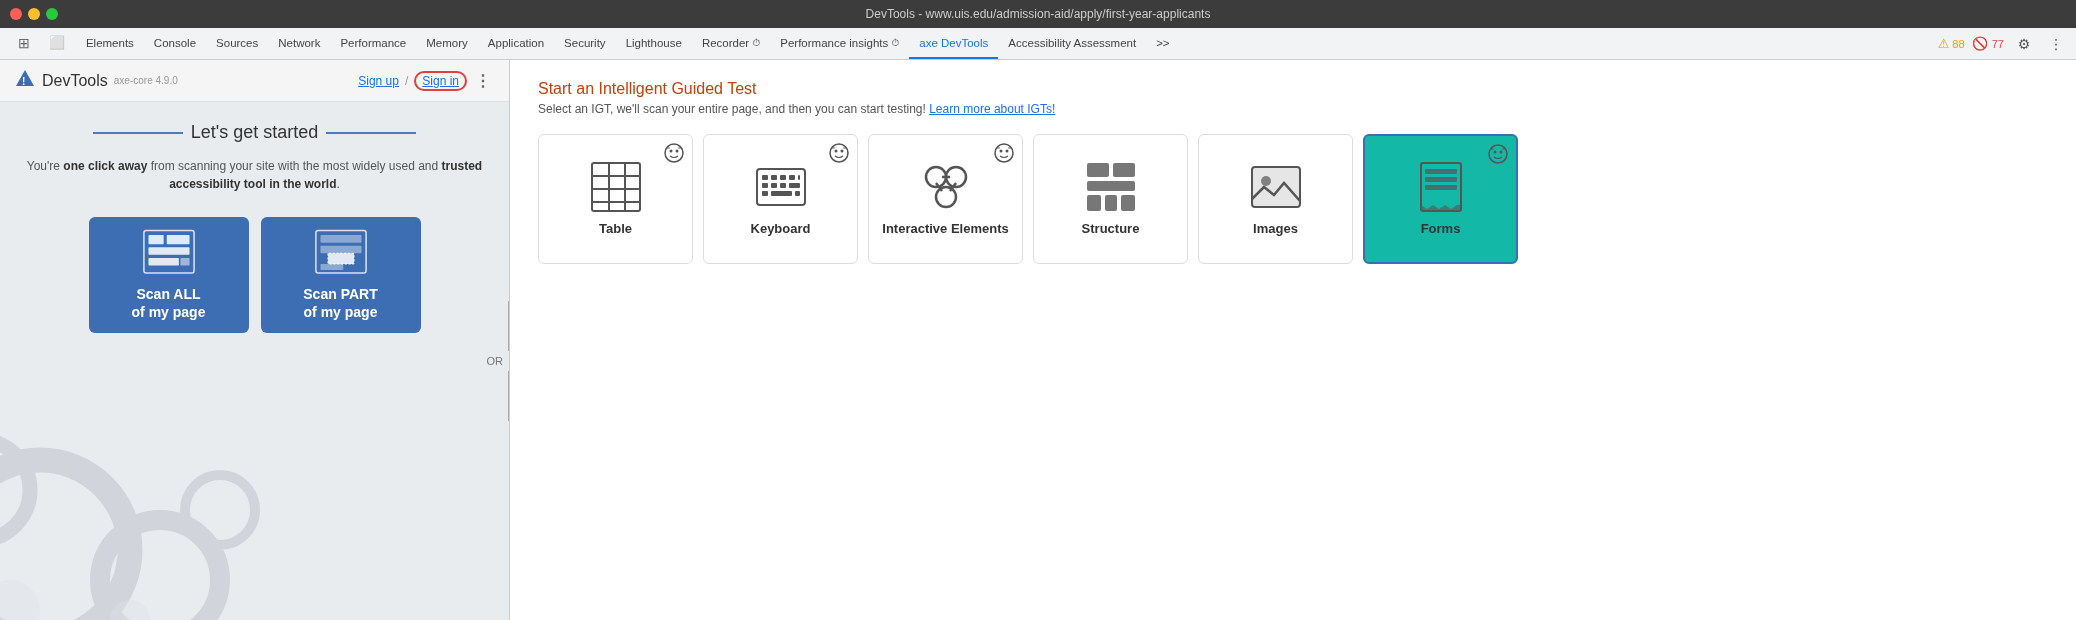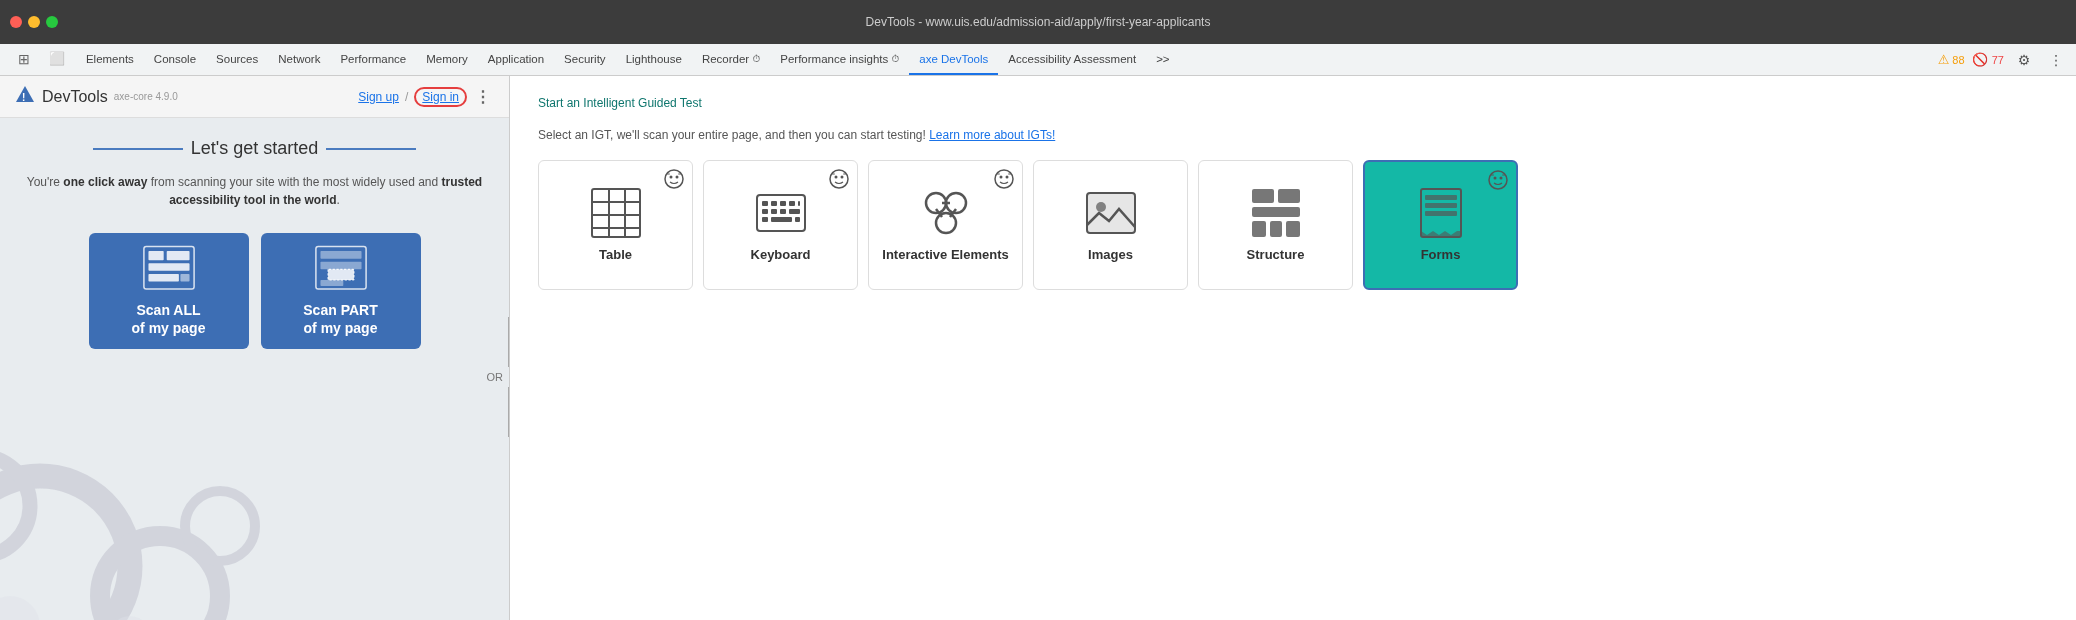--- a/index.html
+++ b/index.html
@@ -1,21 +1,21 @@
 <!DOCTYPE html>
 <html><head>
   <meta charset="utf-8">
   <style>
     * { box-sizing: border-box; margin: 0; padding: 0; }
     body { font-family: -apple-system, BlinkMacSystemFont, 'Segoe UI', sans-serif; font-size: 12px; background: #dee1e6; width: 2076px; height: 620px; overflow: hidden; }
 
     
     .title-bar {
       background: #3c3c3c;
-      height: 44px;
+      height: 28px;
       display: flex;
       align-items: center;
       justify-content: center;
       position: relative;
     }
     .title-bar-text {
       color: #ccc;
       font-size: 12px;
     }
     .traffic-lights {
@@ -237,24 +237,24 @@
       flex: 1;
       background: white;
       padding: 20px 28px;
       overflow-y: auto;
     }
 
     .igt-header {
       margin-bottom: 8px;
     }
     .igt-title {
-      font-size: 12px;
+      font-size: 16px;
       font-weight: 500;
-      color: #0f766e;
-      margin-bottom: 18px;
+      color: #c2410c;
+      margin-bottom: 4px;
     }
     .igt-subtitle {
       font-size: 12px;
       color: #555;
     }
     .igt-subtitle a {
       color: #1a73e8;
       text-decoration: underline;
     }
 
@@ -557,41 +557,41 @@
             <line x1="16" y1="22" x2="22" y2="30" stroke="#555" stroke-width="2.5"></line>
             <line x1="36" y1="22" x2="30" y2="30" stroke="#555" stroke-width="2.5"></line>
           </svg>
         </div>
         <div class="igt-card-label">Interactive Elements</div>
       </div>
 
       <div class="igt-card">
         <div class="igt-card-icon">
           <svg viewBox="0 0 52 52" width="52" height="52">
-            <rect x="2" y="6" width="48" height="40" rx="3" fill="none" stroke="#555" stroke-width="2"></rect>
-            <rect x="2" y="6" width="48" height="40" rx="3" fill="#555" opacity="0.15"></rect>
-            <circle cx="16" cy="20" r="5" fill="#555" opacity="0.7"></circle>
-            <polyline points="2,38 14,26 24,34 34,22 50,40" fill="none" stroke="#555" stroke-width="2.5"></polyline>
-          </svg>
-        </div>
-        <div class="igt-card-label">Images</div>
-      </div>
-
-      <div class="igt-card">
-        <div class="igt-card-icon">
-          <svg viewBox="0 0 52 52" width="52" height="52">
             <rect x="2" y="2" width="22" height="14" rx="2" fill="#555" opacity="0.8"></rect>
             <rect x="28" y="2" width="22" height="14" rx="2" fill="#555" opacity="0.8"></rect>
             <rect x="2" y="20" width="48" height="10" rx="2" fill="#555" opacity="0.8"></rect>
             <rect x="2" y="34" width="14" height="16" rx="2" fill="#555" opacity="0.8"></rect>
             <rect x="20" y="34" width="12" height="16" rx="2" fill="#555" opacity="0.8"></rect>
             <rect x="36" y="34" width="14" height="16" rx="2" fill="#555" opacity="0.8"></rect>
           </svg>
         </div>
         <div class="igt-card-label">Structure</div>
+      </div>
+
+      <div class="igt-card">
+        <div class="igt-card-icon">
+          <svg viewBox="0 0 52 52" width="52" height="52">
+            <rect x="2" y="6" width="48" height="40" rx="3" fill="none" stroke="#555" stroke-width="2"></rect>
+            <rect x="2" y="6" width="48" height="40" rx="3" fill="#555" opacity="0.15"></rect>
+            <circle cx="16" cy="20" r="5" fill="#555" opacity="0.7"></circle>
+            <polyline points="2,38 14,26 24,34 34,22 50,40" fill="none" stroke="#555" stroke-width="2.5"></polyline>
+          </svg>
+        </div>
+        <div class="igt-card-label">Images</div>
       </div>
 
       <div class="igt-card selected">
         <div class="igt-card-bot">
           <svg viewBox="0 0 20 20" width="20" height="20">
               <circle cx="10" cy="10" r="9" fill="none" stroke="#555" stroke-width="1.5"></circle>
               <circle cx="7" cy="8" r="1.5" fill="#555"></circle>
               <circle cx="13" cy="8" r="1.5" fill="#555"></circle>
               <path d="M6 13 Q10 16 14 13" fill="none" stroke="#555" stroke-width="1.2"></path>
               <rect x="3" y="4" width="3" height="2" rx="1" fill="#555" opacity="0.5"></rect>

